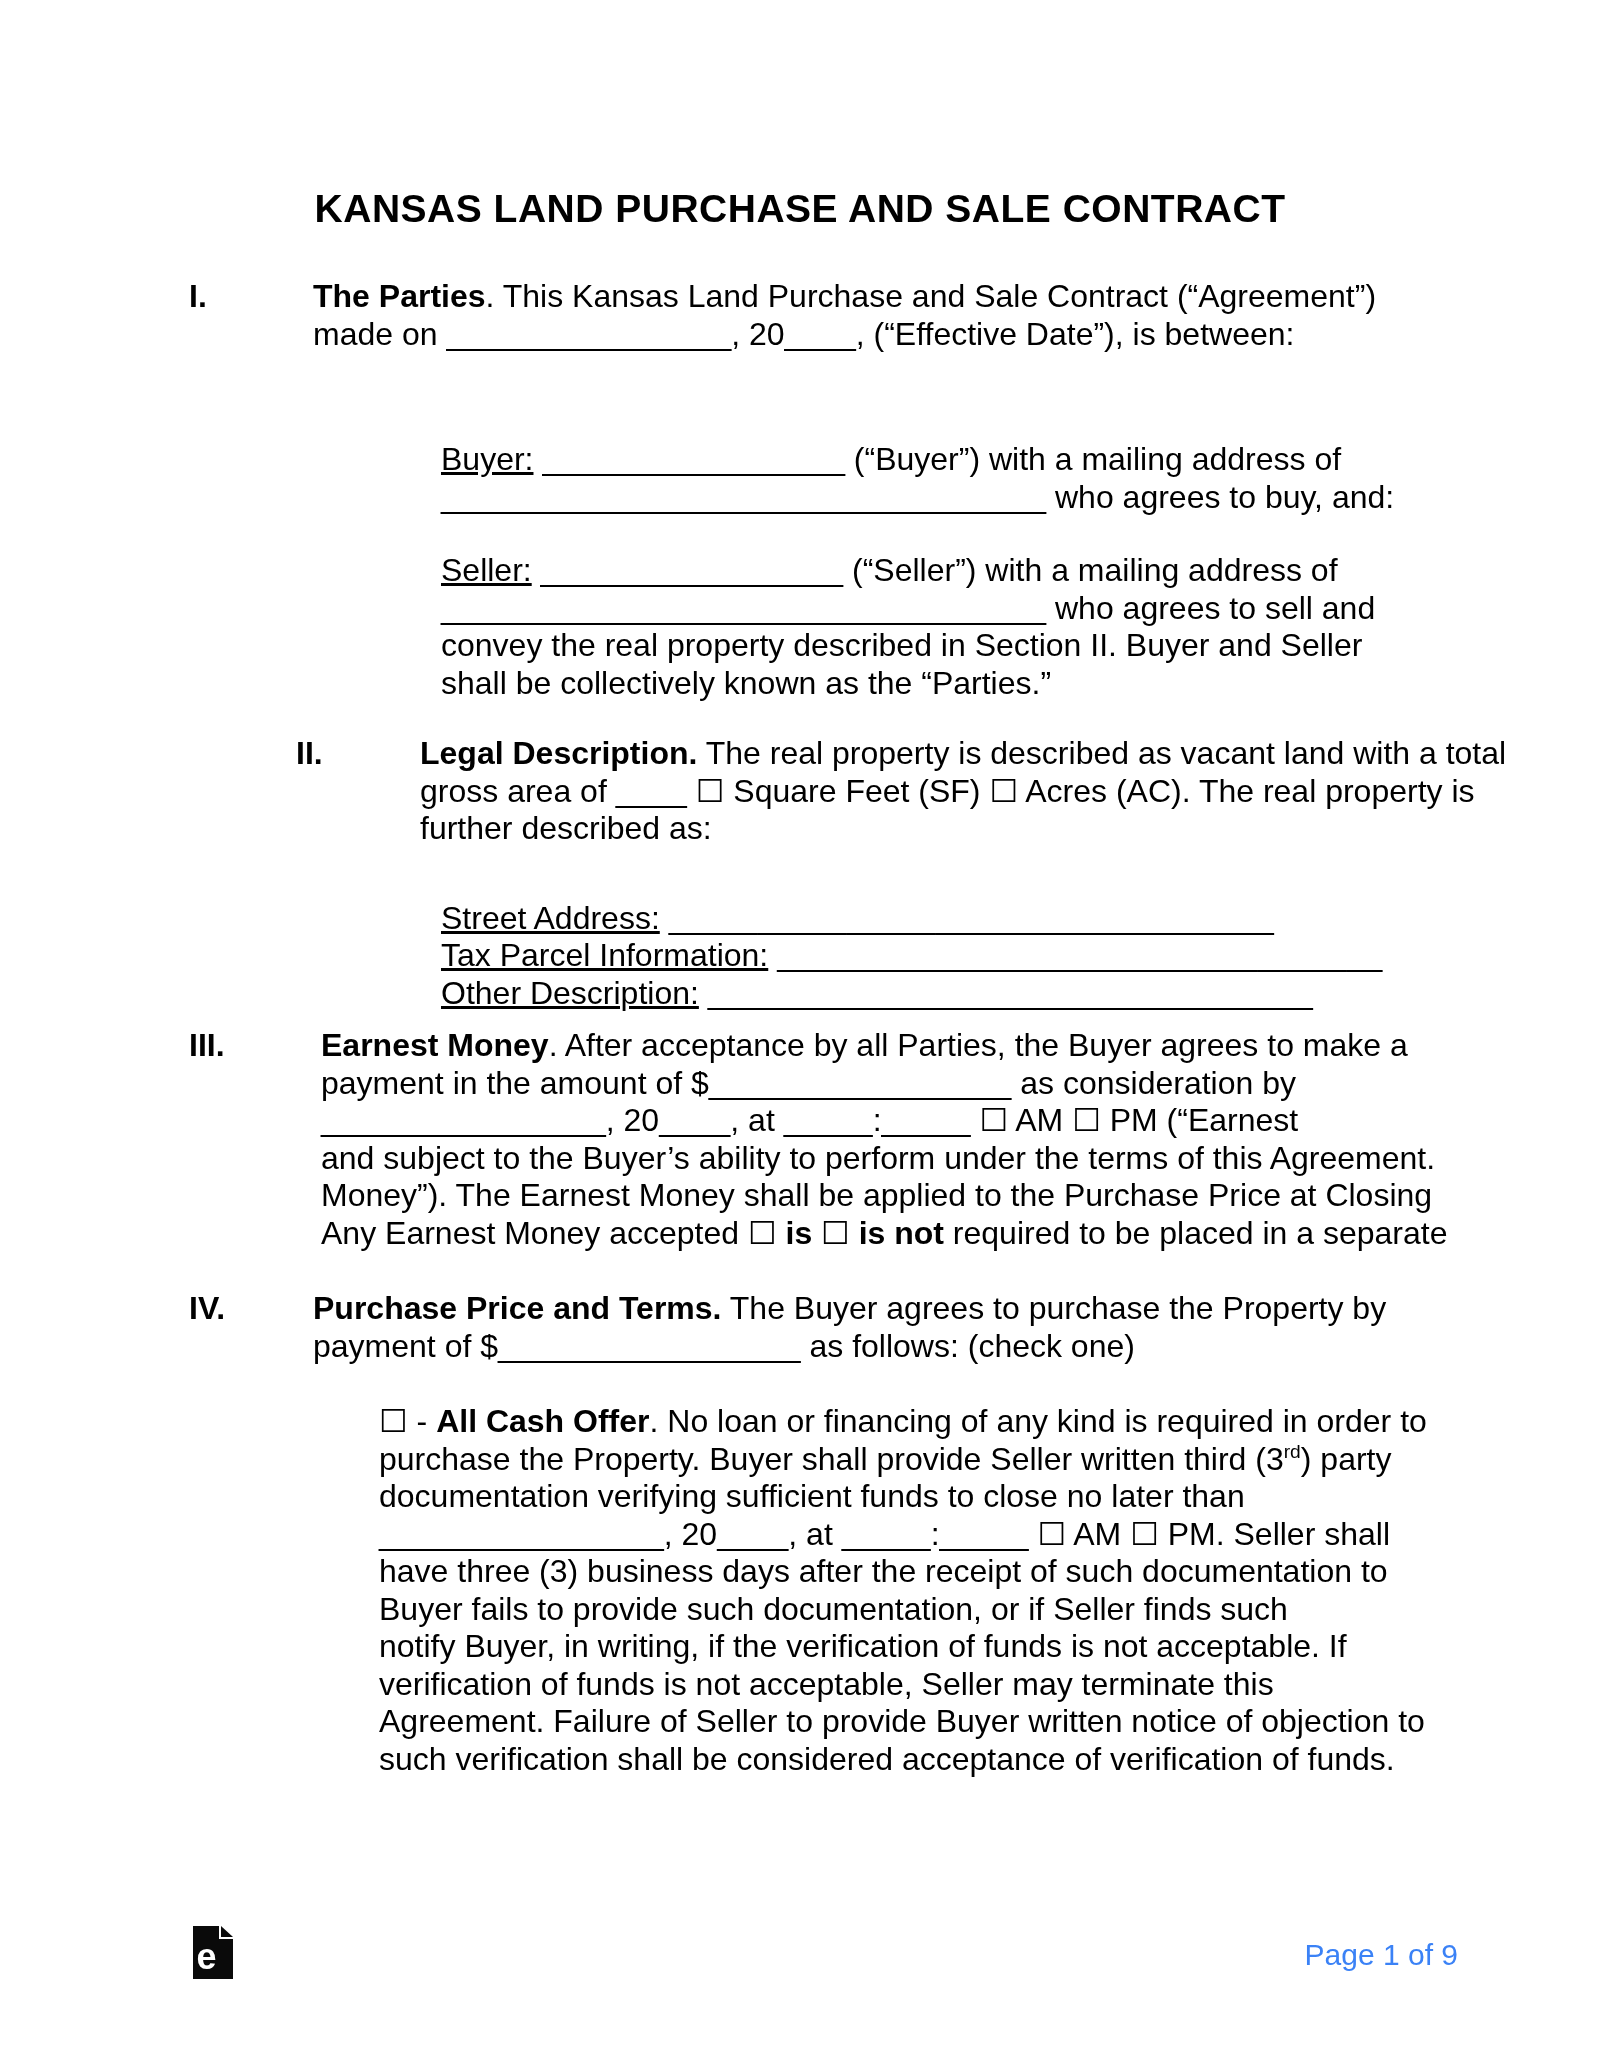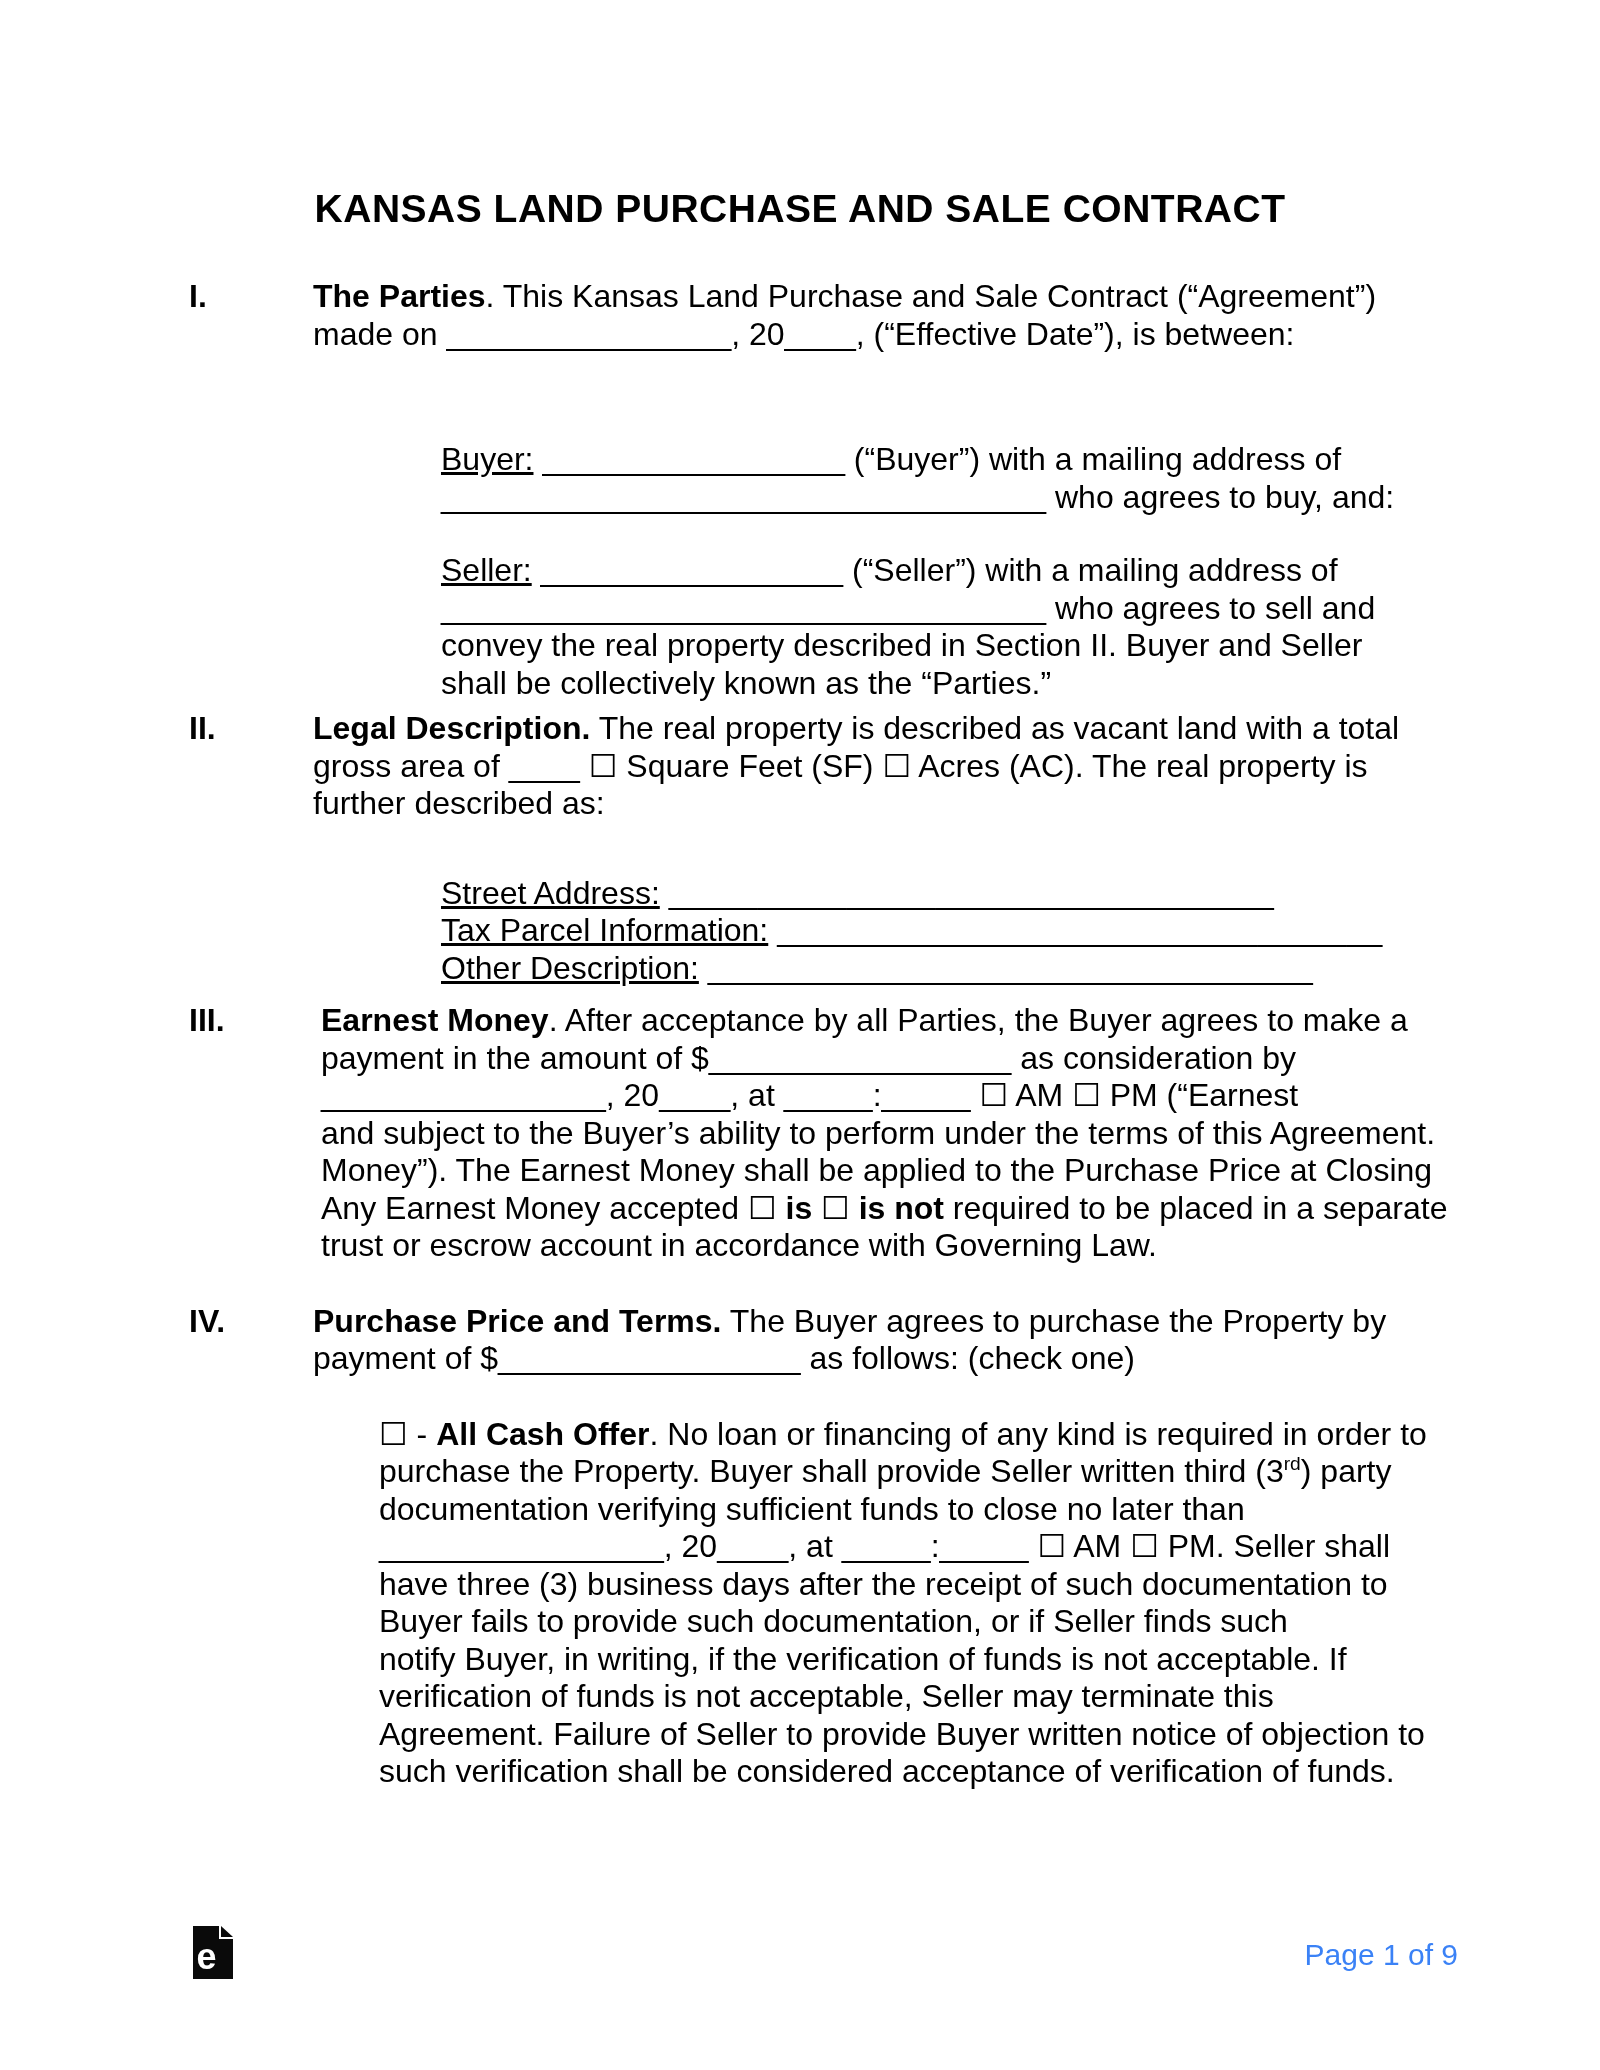--- a/index.html
+++ b/index.html
@@ -26,21 +26,21 @@
   .bodycol{flex:1 1 auto;max-width:1180px;}
   .line{line-height:37.5px;white-space:pre;}
   .block{margin-left:441px;max-width:1100px;}
   .block-cash{margin-left:379px;max-width:1120px;}
   .bd{font-weight:700;}
   .u{text-decoration:underline;}
   sup{font-size:60%;line-height:0;vertical-align:super;}
   .mt-sec1{margin-top:46px;}
   .mt-buyer{margin-top:88px;}
   .mt-seller{margin-top:36px;}
-  .mt-sec2{margin-top:8px;}
+  .mt-sec2{margin-top:33px;justify-content:flex-end;}
   .mt-street{margin-top:52px;}
   .mt-sec3{margin-top:15px;gap:8px;}
   .mt-sec4{margin-top:38px;}
   .mt-allcash{margin-top:38px;}
   .logo{
     position:absolute;left:193px;top:1926px;width:40px;height:53px;
   }
   .logo .e{
     position:absolute;left:0;top:6px;width:27px;text-align:center;
     color:#ffffff;font-weight:700;font-size:36px;line-height:50px;
@@ -95,21 +95,20 @@
 
   <div class="sec mt-sec3">
     <div class="num">III.</div>
     <div class="bodycol">
       <div class="line"><span class="bd">Earnest Money</span><span>. After acceptance by all Parties, the Buyer agrees to make a</span></div>
       <div class="line">payment in the amount of $_________________ as consideration by</div>
       <div class="line">________________, 20____, at _____:_____ ☐ AM ☐ PM (“Earnest</div>
       <div class="line">and subject to the Buyer’s ability to perform under the terms of this Agreement.</div>
       <div class="line">Money”). The Earnest Money shall be applied to the Purchase Price at Closing</div>
       <div class="line"><span>Any Earnest Money accepted ☐ </span><span class="bd">is</span><span> ☐ </span><span class="bd">is not</span><span> required to be placed in a separate</span></div>
-      <div class="line">trust or escrow account in accordance with Governing Law.</div>
     </div>
   </div>
 
   <div class="sec mt-sec4">
     <div class="num">IV.</div>
     <div class="bodycol">
       <div class="line"><span class="bd">Purchase Price and Terms.</span><span> The Buyer agrees to purchase the Property by</span></div>
       <div class="line">payment of $_________________ as follows: (check one)</div>
     </div>
   </div>

